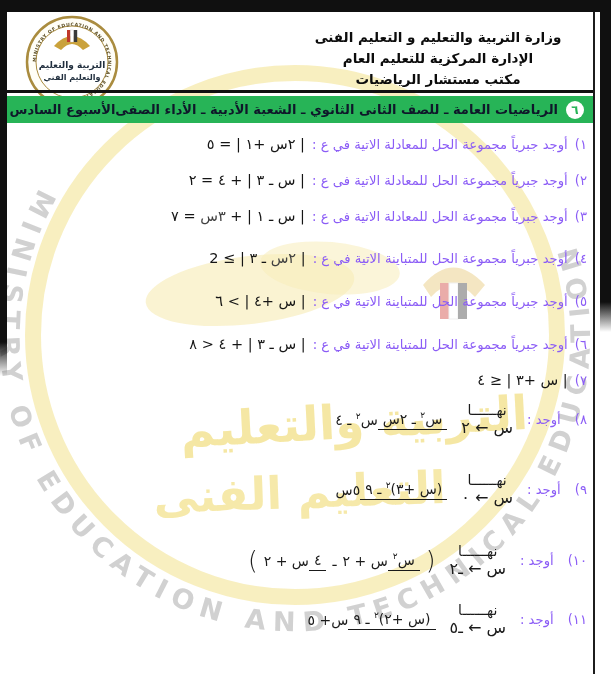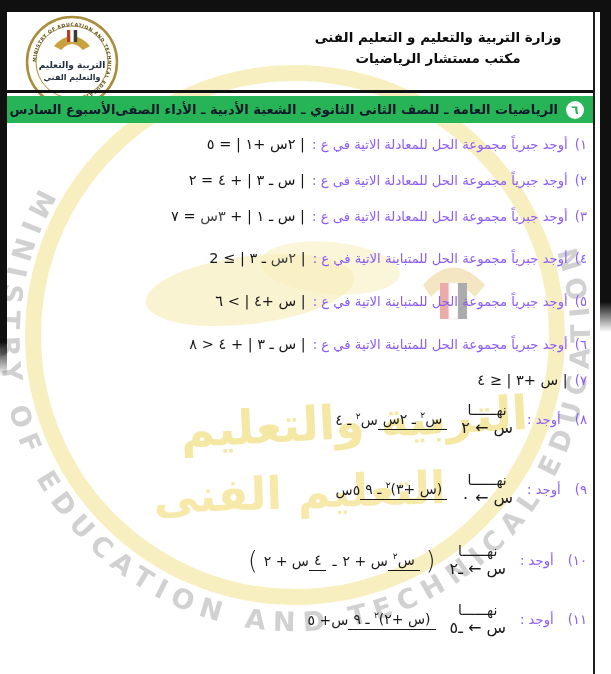--- a/index.html
+++ b/index.html
@@ -88,20 +88,21 @@
       <rect x="43" y="16" width="3.4" height="12" fill="#c0392b"></rect>
       <rect x="46.4" y="16" width="3.4" height="12" fill="#ffffff" stroke="#bbb" stroke-width="0.3"></rect>
       <rect x="49.8" y="16" width="3.4" height="12" fill="#3a3a3a"></rect>
     </g>
     <text x="48" y="54" text-anchor="middle" font-size="9" font-weight="bold" fill="#22303f">التربية والتعليم</text>
     <text x="48" y="66" text-anchor="middle" font-size="8" font-weight="bold" fill="#22303f">والتعليم الفني</text>
   </svg>
 
   <div class="hdr">
     <div>وزارة التربية والتعليم و التعليم الفنى</div>
+    <div>الإدارة المركزية للتعليم العام</div>
     <div>مكتب مستشار الرياضيات</div>
   </div>
 
   <div class="rule"></div>
 
   <div class="banner">
     <div class="bgrp">
       <span class="badge">٦</span>
       <span class="btxt">الرياضيات العامة ـ للصف الثانى الثانوي ـ الشعبة الأدبية ـ الأداء الصفى</span>
     </div>

